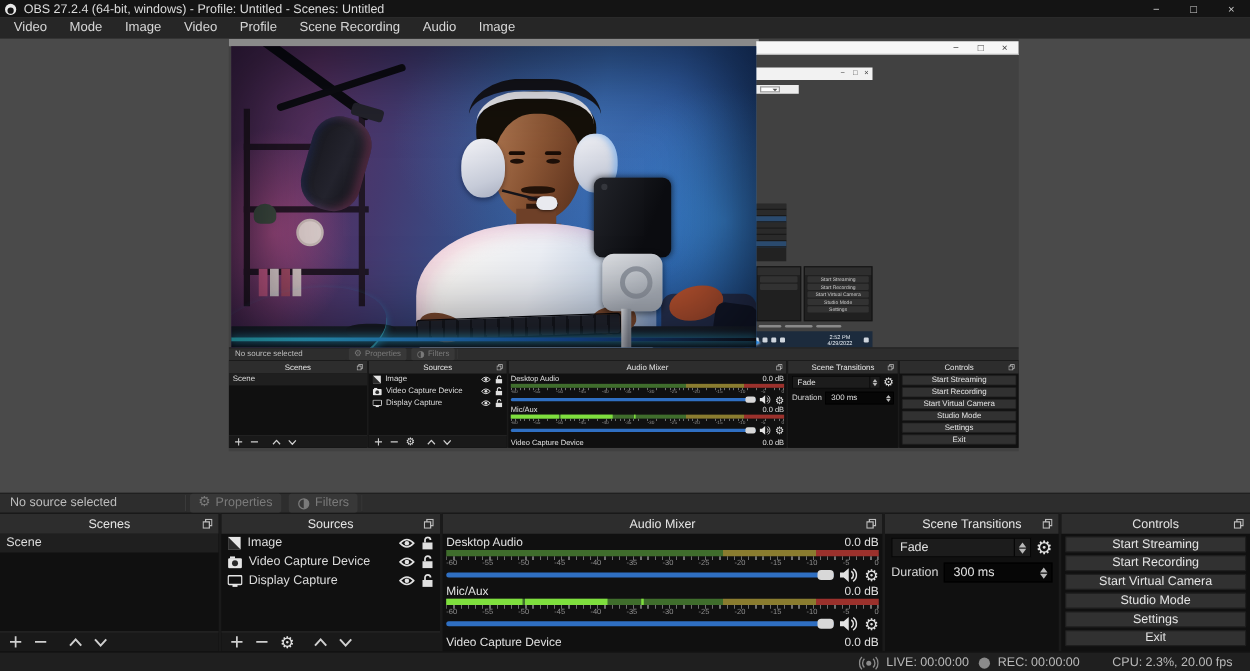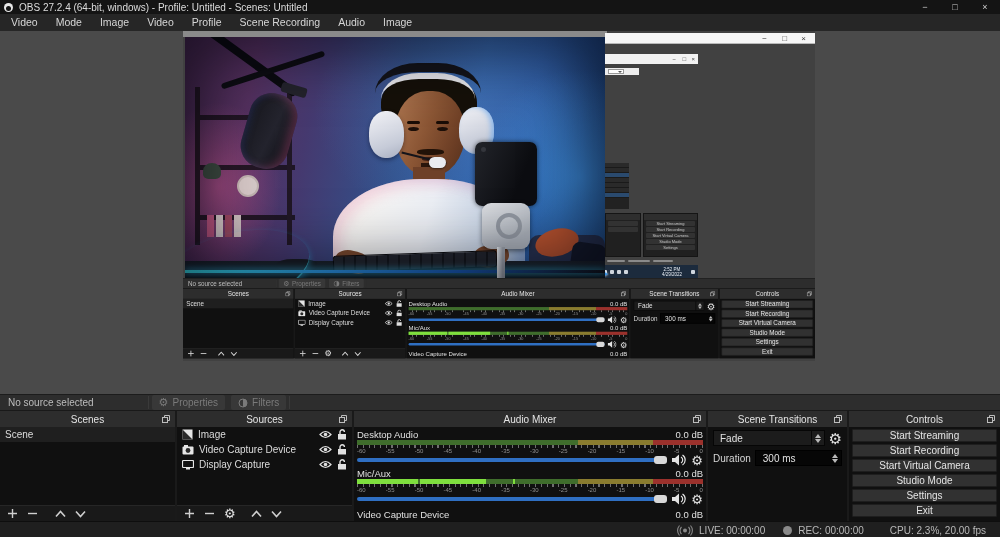--- a/index.html
+++ b/index.html
@@ -968,21 +968,21 @@
   <div class="statusbar">
     <span class="grp">
       <span class="ic">
         <svg width="16" height="11" viewBox="0 0 16 11">
             <circle cx="8" cy="5.5" r="2" fill="#8a8a8a"></circle>
             <path d="M4.5 2 A5 5 0 0 0 4.5 9 M11.5 2 A5 5 0 0 1 11.5 9 M2.5 0.5 A7.5 7.5 0 0 0 2.5 10.5 M13.5 0.5 A7.5 7.5 0 0 1 13.5 10.5" fill="none" stroke="#8a8a8a" stroke-width="1.1"></path>
           </svg>
       </span>
       <span>LIVE: 00:00:00</span>
     </span>
-    <span class="grp" style="margin-left:10px">
+    <span class="grp" style="margin-left:0">
       <span class="status-dot"></span>
       <span>REC: 00:00:00</span>
     </span>
     <span class="grp" style="margin-left:18px; margin-right:2px">
       <span>CPU: 2.3%, 20.00 fps</span>
     </span>
   </div>
 
 </div>
 

